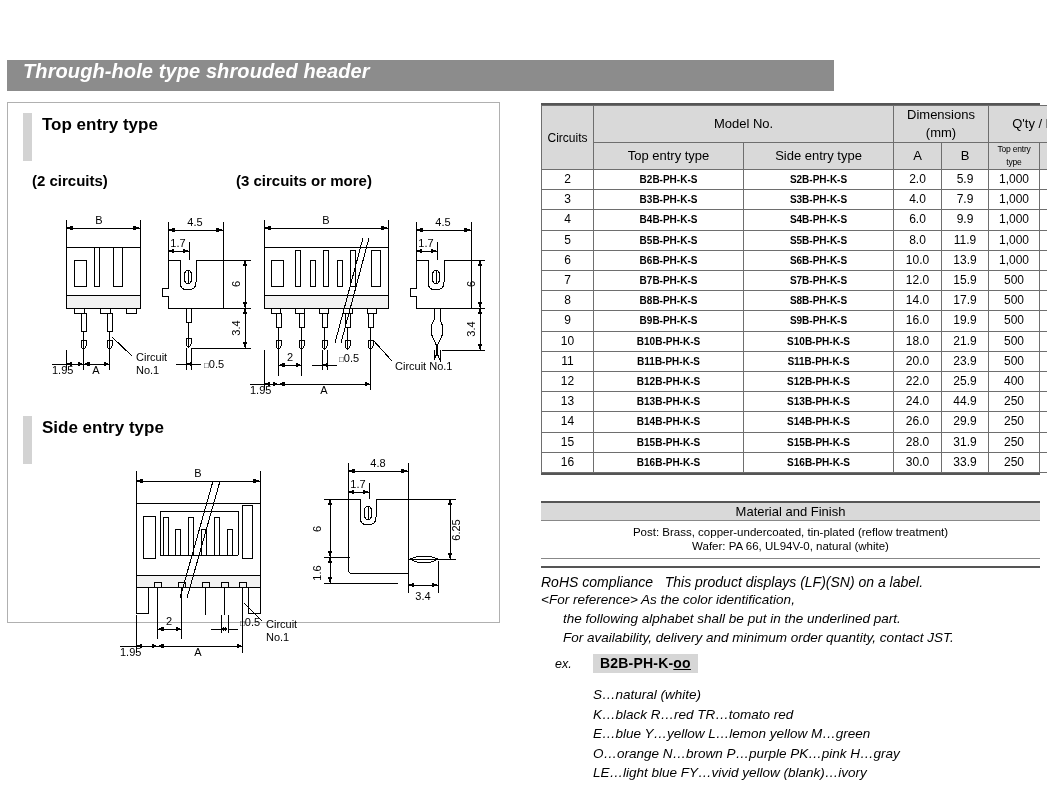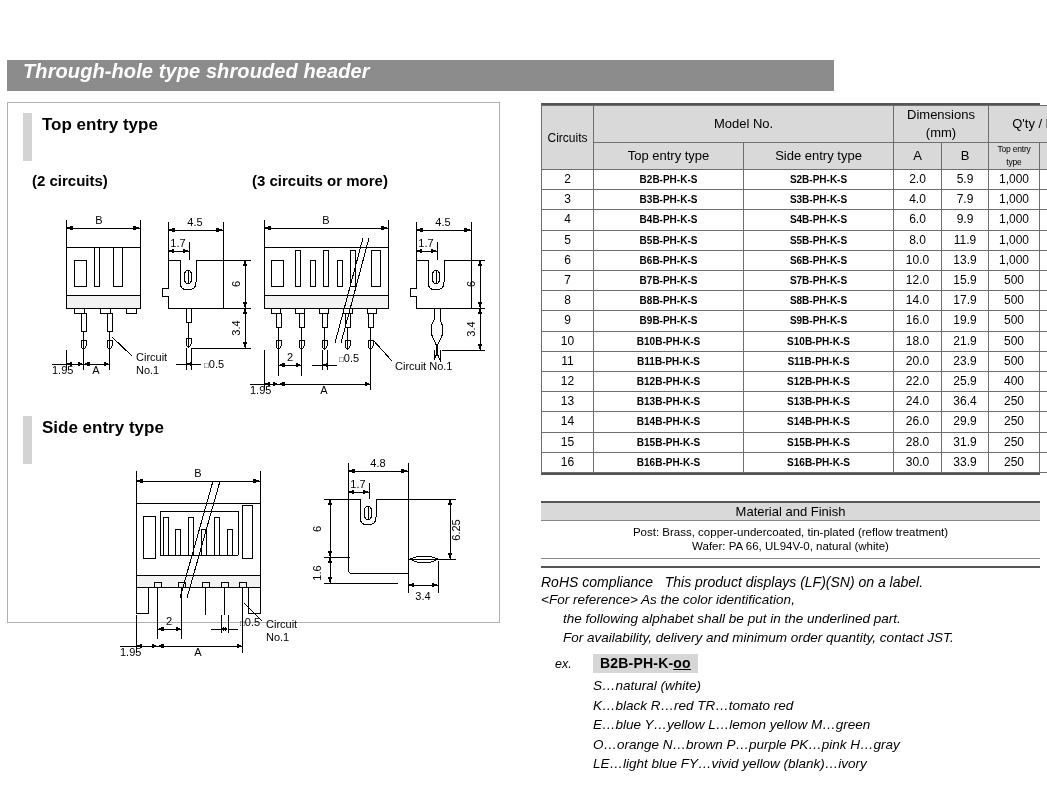--- a/index.html
+++ b/index.html
@@ -65,39 +65,39 @@
   .rohs-line1 b{ font-style:italic; font-weight:normal; }
   .rohs-l{ font-size:13.5px; line-height:19px; }
   .indent1{ padding-left:22px; }
   .ex-row{ display:flex; align-items:center; margin-top:7px; padding-left:14px; }
   .ex-word{ font-size:12.5px; font-style:italic; width:38px; }
   .ex-box{
     background:#d6d6d6; font-weight:bold; font-style:normal;
     font-size:14px; padding:1px 7px 2px 7px; letter-spacing:.2px;
   }
   .ex-box u{ text-decoration:underline; }
-  .colorlist{ padding-left:52px; margin-top:3px; }
+  .colorlist{ padding-left:52px; margin-top:12px; }
   .colorlist div{ font-size:13.5px; line-height:19.5px; font-style:italic; }
 </style>
 </head>
 <body>
 
 <div class="banner">
   <div class="banner-title">Through-hole type shrouded header</div>
 </div>
 
 <div class="panel">
 
   <div class="sec-head" style="left:15px; top:10px;">
     <div class="sec-bar"></div>
     <div class="sec-label">Top entry type</div>
   </div>
 
   <div class="sub-label" style="left:24px; top:69px;text-align:center;">(2 circuits)</div>
-  <div class="sub-label" style="left:244px; top:69px;">(3 circuits or more)</div>
+  <div class="sub-label" style="left:228px; top:69px;">(3 circuits or more)</div>
 
   <svg class="dwg" width="493" height="300" style="top:95px;">
     <g fill="none" stroke="#000" stroke-width="1" shape-rendering="crispEdges">
 
       <line x1="58" y1="22" x2="58" y2="90"></line>
       <line x1="132" y1="22" x2="132" y2="90"></line>
       <line x1="58" y1="30" x2="132" y2="30"></line>
       <path d="M58 30 l7 -2.6 v5.2 z" fill="#000" stroke="none"></path>
       <path d="M132 30 l-7 -2.6 v5.2 z" fill="#000" stroke="none"></path>
 
@@ -557,21 +557,21 @@
             <td class="num">22.0</td>
             <td class="num">25.9</td>
             <td class="num">400</td>
             <td class="num">250</td>
           </tr>
           <tr class="datarow">
             <td class="num">13</td>
             <td class="model">B13B-PH-K-S</td>
             <td class="model">S13B-PH-K-S</td>
             <td class="num">24.0</td>
-            <td class="num">36.4</td>
+            <td class="num">44.9</td>
             <td class="num">250</td>
             <td class="num">250</td>
           </tr>
           <tr class="datarow">
             <td class="num">14</td>
             <td class="model">B14B-PH-K-S</td>
             <td class="model">S14B-PH-K-S</td>
             <td class="num">26.0</td>
             <td class="num">29.9</td>
             <td class="num">250</td>

